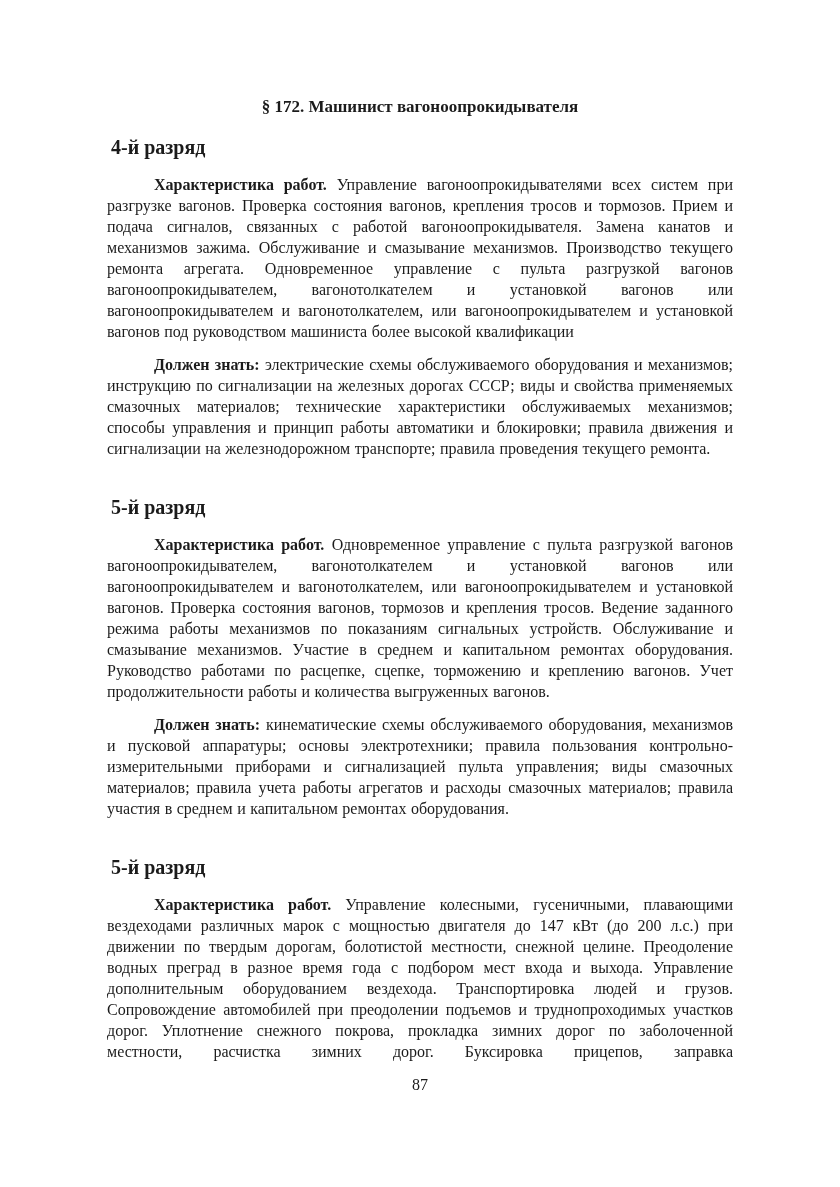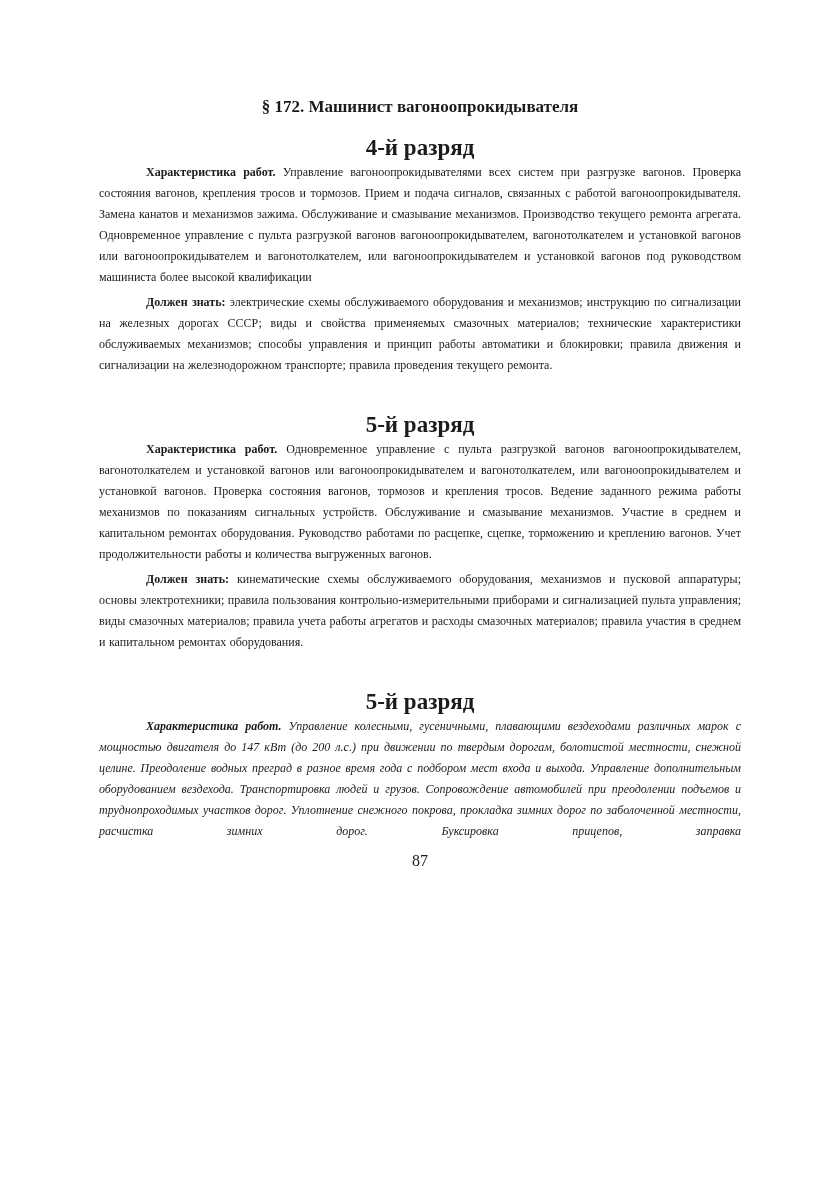--- a/index.html
+++ b/index.html
@@ -21,37 +21,37 @@
   .section + .section { margin-top: 38px; }
   .section-heading {
     font-size: 17px;
     line-height: 21px;
     font-weight: bold;
     text-align: center;
     margin: 0 0 20px 0;
     font-family: Liberation Serif, serif;
   }
   .grade {
-    font-size: 23px;
+    font-size: 20px;
     line-height: 21px;
     font-weight: bold;
-    text-align: center;
-    margin: 0;
+    text-align: left;
+    margin: 16px;
   }
   p.para {
-    margin: 4px;
-    font-size: 12px;
+    margin: 12px;
+    font-size: 16px;
     line-height: 21px;
     text-align: justify;
     text-indent: 47px;
     word-spacing: 0.5px;
   }
   p.para .lead { font-weight: bold; }
   
-  p.para.cut { text-align-last: justify; font-style: italic; }
+  p.para.cut { text-align-last: justify; }
   .page-number {
     font-size: 16px;
     line-height: 21px;
     text-align: center;
     margin-top: 8px;
   }
 </style>
 </head>
 <body>
 

